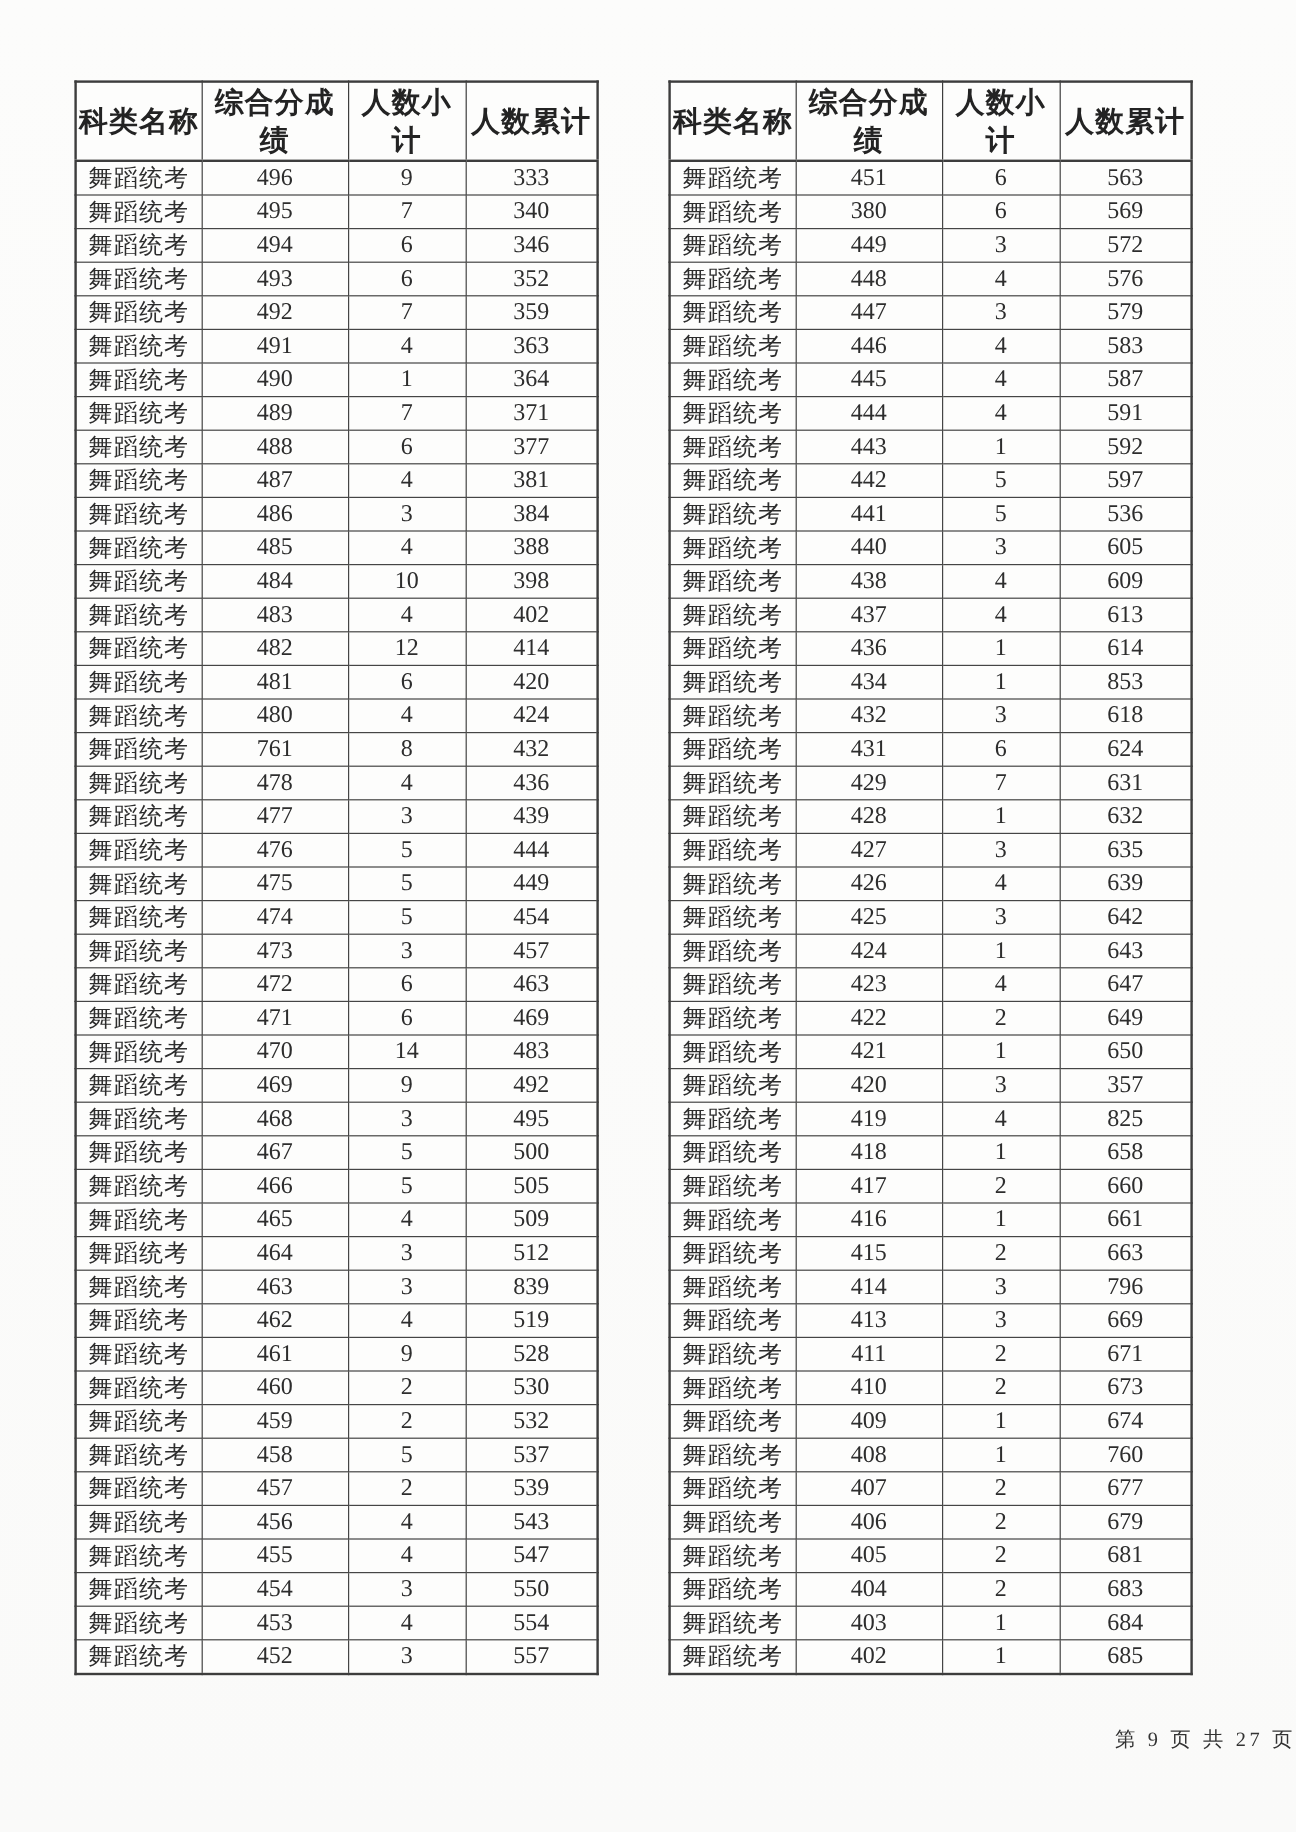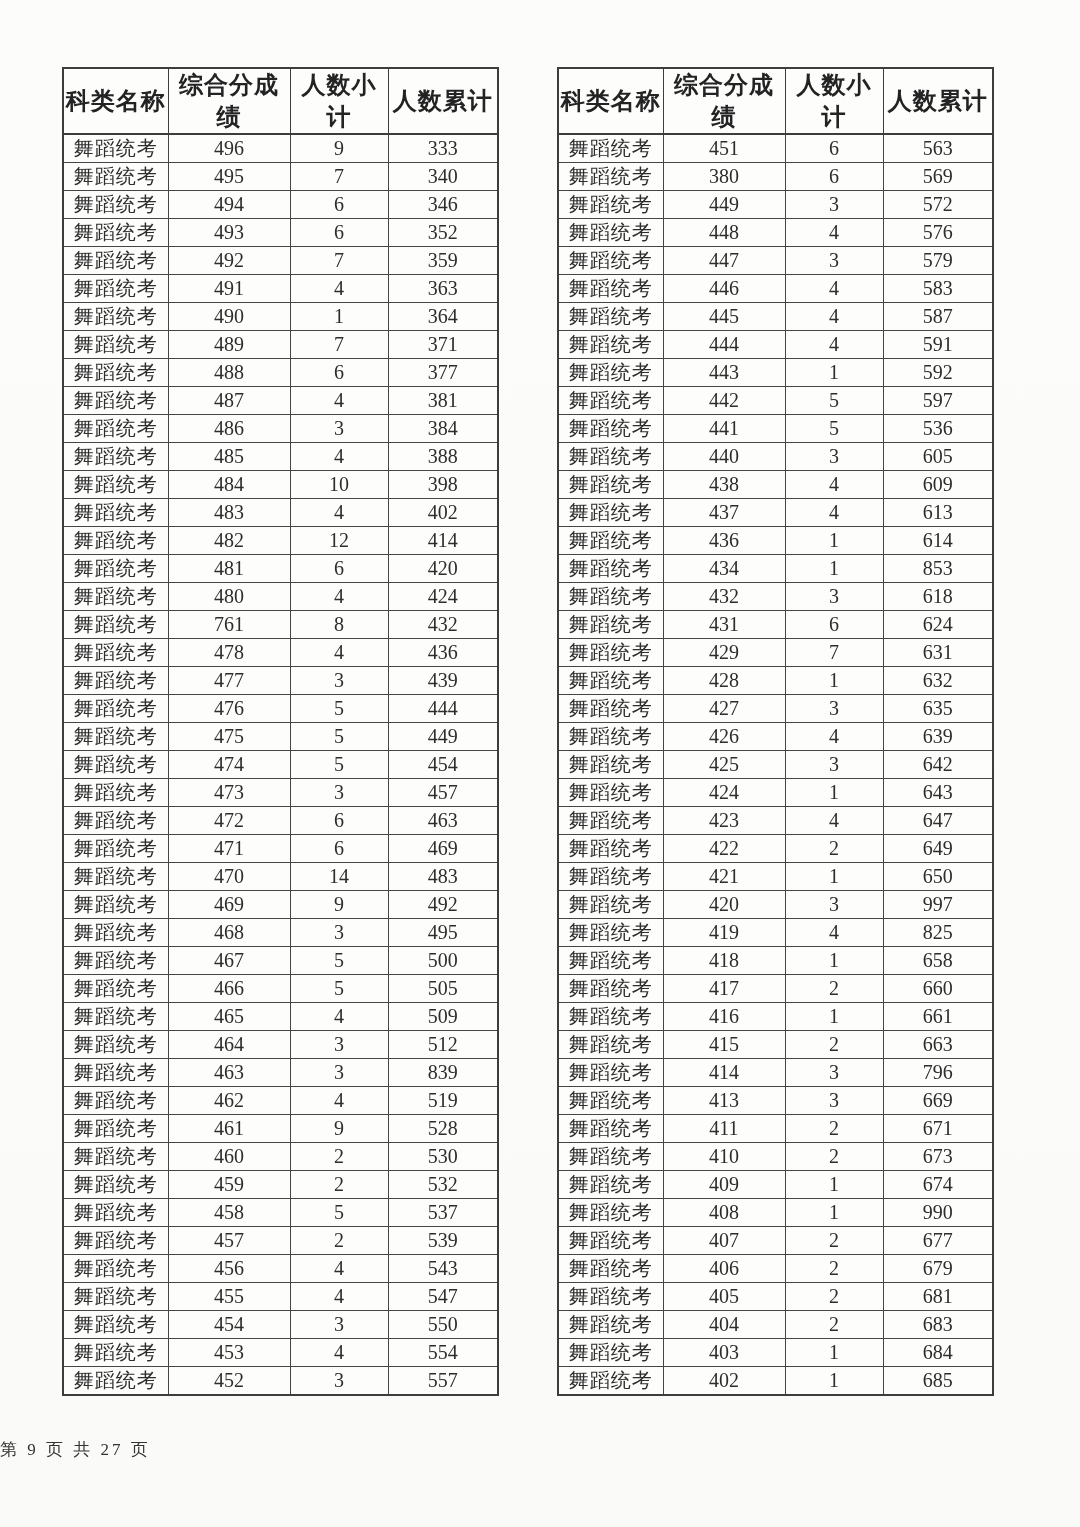--- a/index.html
+++ b/index.html
@@ -53,21 +53,21 @@
     background: #fdfdfc;
     overflow: hidden;
     white-space: nowrap;
   }
   table.score-table td.cat { letter-spacing: 1px; }
   .page-footer {
     position: absolute;
     top: 1438px;
     left: 0;
     width: 1080px;
-    text-align: left;
+    text-align: right;
     font-size: 17px;
     color: #333333;
     letter-spacing: 3px;
   }
 </style>
 </head>
 <body>
 
 <div class="doc-page">
 
@@ -538,21 +538,21 @@
           <tr>
             <td class="cat">舞蹈统考</td>
             <td>421</td>
             <td>1</td>
             <td>650</td>
           </tr>
           <tr>
             <td class="cat">舞蹈统考</td>
             <td>420</td>
             <td>3</td>
-            <td>997</td>
+            <td>357</td>
           </tr>
           <tr>
             <td class="cat">舞蹈统考</td>
             <td>419</td>
             <td>4</td>
             <td>825</td>
           </tr>
           <tr>
             <td class="cat">舞蹈统考</td>
             <td>418</td>
@@ -604,21 +604,21 @@
           <tr>
             <td class="cat">舞蹈统考</td>
             <td>409</td>
             <td>1</td>
             <td>674</td>
           </tr>
           <tr>
             <td class="cat">舞蹈统考</td>
             <td>408</td>
             <td>1</td>
-            <td>990</td>
+            <td>760</td>
           </tr>
           <tr>
             <td class="cat">舞蹈统考</td>
             <td>407</td>
             <td>2</td>
             <td>677</td>
           </tr>
           <tr>
             <td class="cat">舞蹈统考</td>
             <td>406</td>

